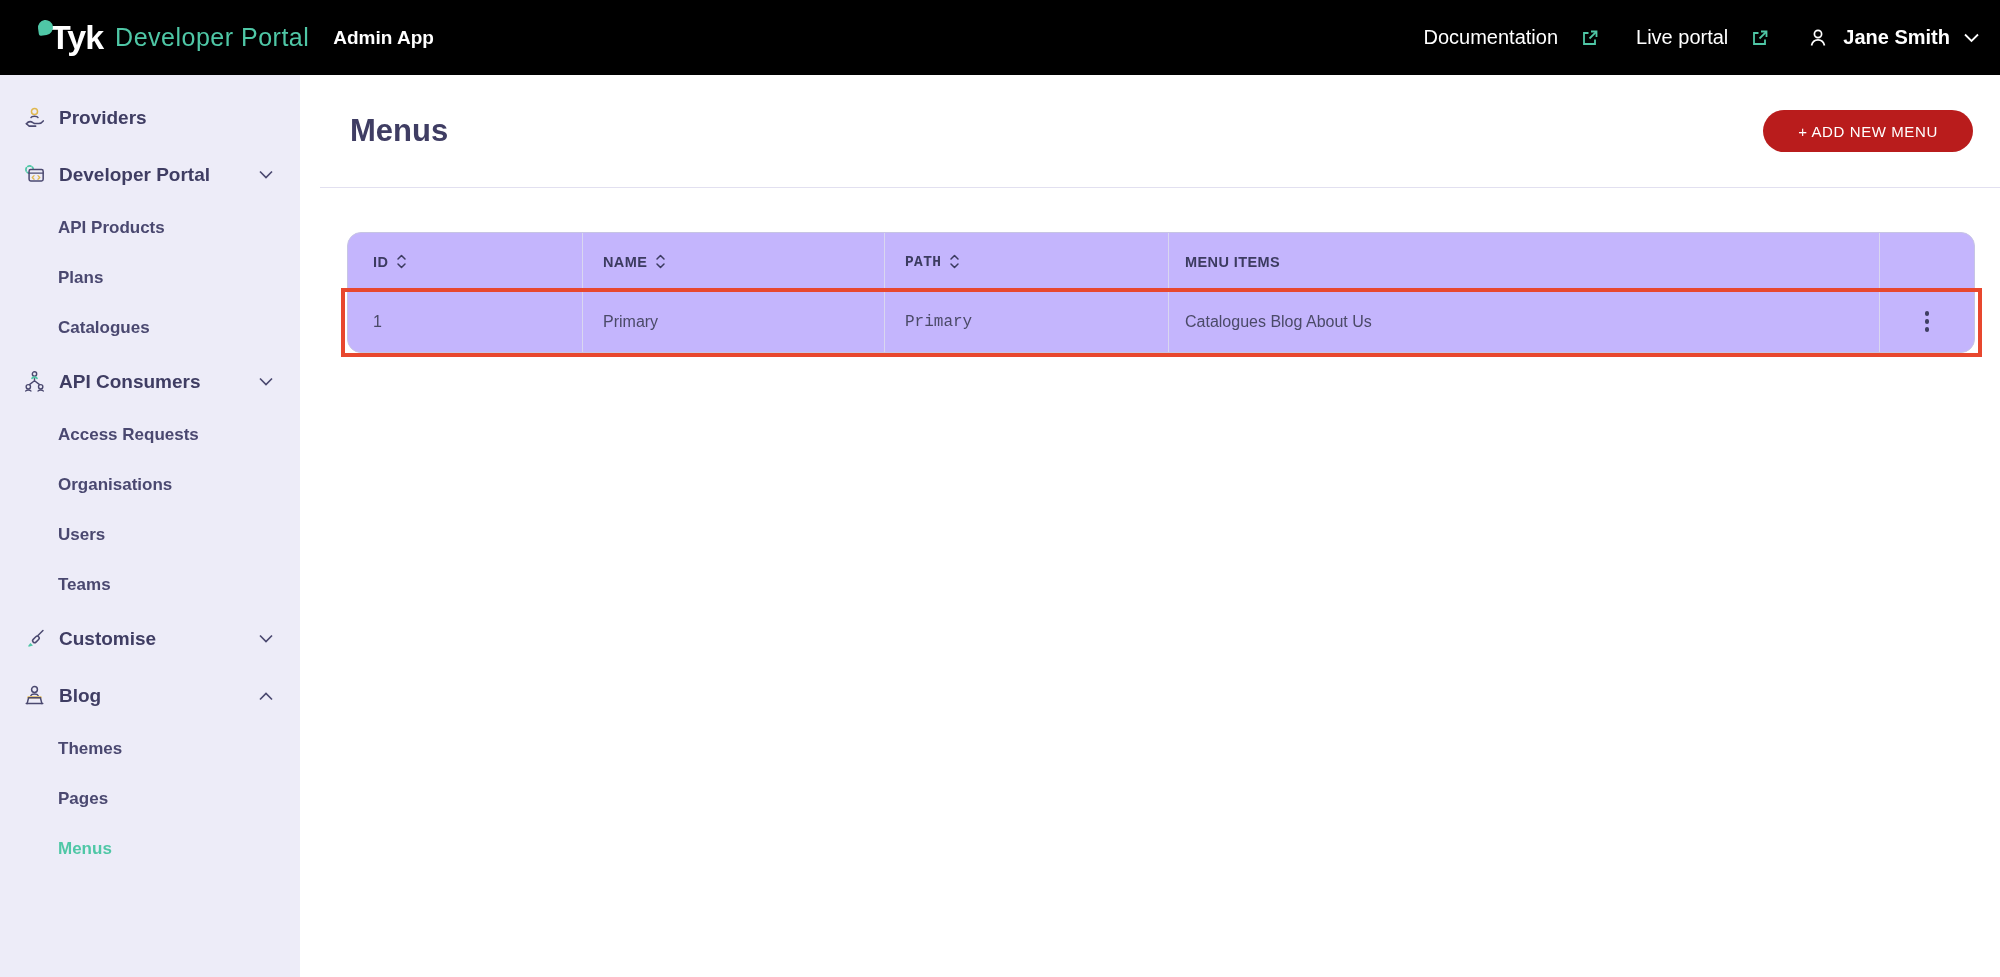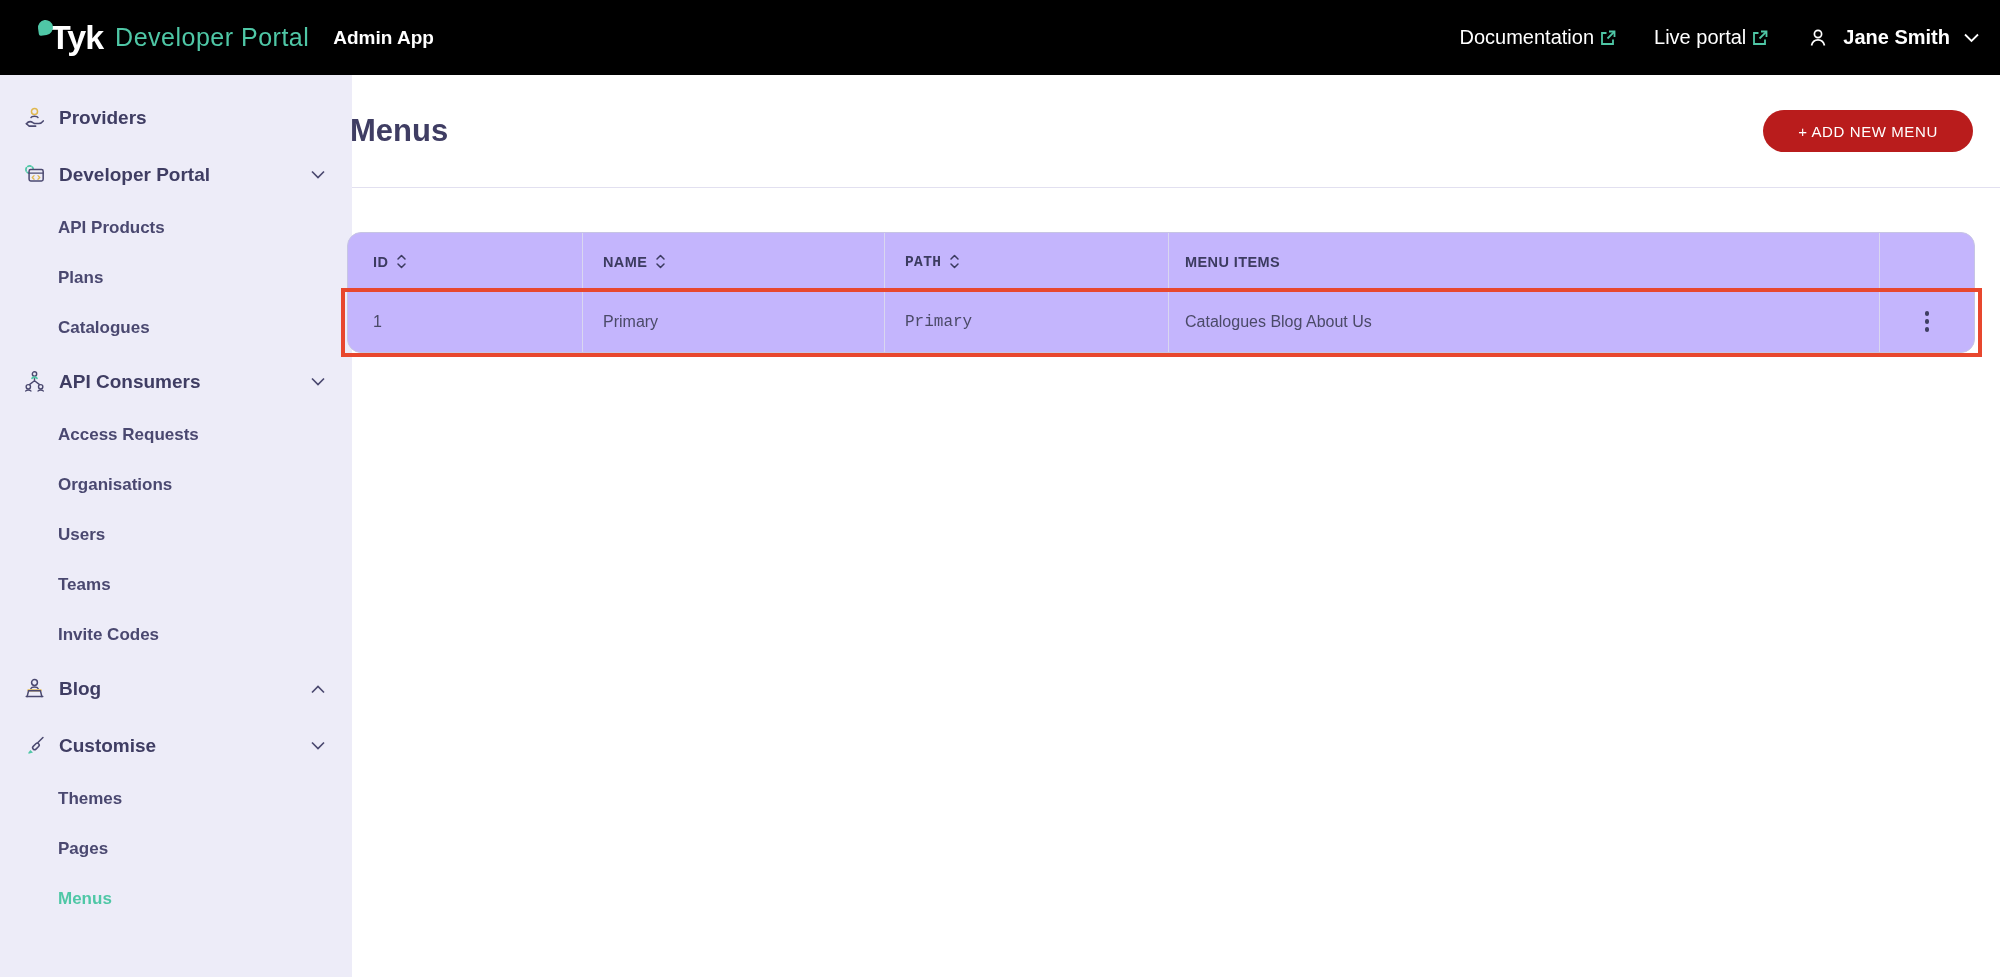--- a/index.html
+++ b/index.html
@@ -6,25 +6,25 @@
   html,body { width:2000px; height:977px; font-family:"Liberation Sans", sans-serif; background:#fff; overflow:hidden; }
 
   
   .topbar { height:75px; background:#000000; display:flex; align-items:center; padding:0 20px 0 38px; }
   .brand { display:flex; align-items:center; }
   .leaf { width:15px; height:15px; background:#4fc7a6; border-radius:50% 50% 50% 2px; transform:translateY(-10px) rotate(-8deg); }
   .logo-text { color:#fff; font-size:34px; font-weight:700; letter-spacing:-1px; margin-left:-3px; }
   .product { color:#4fc7a6; font-size:25px; font-weight:400; letter-spacing:.5px; margin-left:12px; }
   .appname { color:#fff; font-size:19px; font-weight:600; margin-left:24px; }
   .top-right { margin-left:auto; display:flex; align-items:center; gap:36px; }
-  .top-link { display:flex; align-items:center; gap:4px; color:#fff; font-size:20px; cursor:pointer; }
+  .top-link { display:flex; align-items:center; gap:22px; color:#fff; font-size:20px; cursor:pointer; }
   .user-group { display:flex; align-items:center; gap:13px; color:#fff; font-size:20px; font-weight:600; cursor:pointer; }
 
   
-  .sidebar { position:absolute; top:75px; left:0; width:352px; bottom:0; background:#edecf8; padding-top:14px; overflow:hidden; }
+  .sidebar { position:absolute; top:75px; left:0; width:300px; bottom:0; background:#edecf8; padding-top:14px; overflow:hidden; }
   .nav-item { position:relative; display:flex; align-items:center; cursor:pointer; }
   .nav-item.top { height:57px; padding-left:18px; }
   .nav-item.sub { height:50px; padding-left:58px; }
   .nav-icon { width:32px; height:26px; display:flex; align-items:center; justify-content:center; margin-right:9px; flex:0 0 32px; }
   .nav-label-top { font-size:19px; font-weight:700; color:#3f3d63; }
   .nav-label-sub { font-size:17px; font-weight:600; color:#4a4870; }
   .nav-item.sub.active .nav-label-sub { color:#4fc7a6; }
   .chev { position:absolute; right:26px; top:50%; transform:translateY(-50%); }
   .chev.up { transform:translateY(-50%) rotate(180deg); }
 
@@ -175,52 +175,49 @@
   </div>
   <div class="nav-item sub">
     <span class="nav-label-sub">Organisations</span>
   </div>
   <div class="nav-item sub">
     <span class="nav-label-sub">Users</span>
   </div>
   <div class="nav-item sub">
     <span class="nav-label-sub">Teams</span>
   </div>
-  <div class="nav-item sub">
-    <span class="nav-label-sub">Invite Codes</span>
+
+  <div class="nav-item top">
+    <span class="nav-icon">
+      <svg width="27" height="26" viewBox="0 0 24 24" fill="none" stroke="#4b4970" stroke-width="1.4" stroke-linecap="round" stroke-linejoin="round">
+        <path d="M15.2 8.8l4.6-4.6"></path>
+        <rect x="9.8" y="10.6" width="7" height="3.6" rx="1.8" transform="rotate(-45 13.3 12.4)"></rect>
+        <path d="M8.2 15.6l2.4 2.4-3.2 1c-.8.2-1.3-.3-1-1.1z" fill="#4fc7a6" stroke="none"></path>
+      </svg>
+    </span>
+    <span class="nav-label-top">Customise</span>
+    <span class="chev">
+      <svg width="16" height="11" viewBox="0 0 16 11" fill="none" stroke="#4b4970" stroke-width="1.7">
+          <path d="M2 2l6 6 6-6"></path>
+        </svg>
+    </span>
   </div>
 
   <div class="nav-item top">
     <span class="nav-icon">
       <svg width="27" height="26" viewBox="0 0 24 24" fill="none" stroke="#4b4970" stroke-width="1.4" stroke-linecap="round" stroke-linejoin="round">
         <circle cx="12" cy="6" r="2.7"></circle>
         <path d="M8.7 11.5c.7-1.7 5.9-1.7 6.6 0"></path>
         <path d="M6.3 13.3h11.4" stroke="#e0b84f" stroke-width="2"></path>
         <path d="M5.2 19l1.3-5.3h11l1.3 5.3"></path>
         <path d="M4.4 19h15.2"></path>
       </svg>
     </span>
     <span class="nav-label-top">Blog</span>
     <span class="chev up">
-      <svg width="16" height="11" viewBox="0 0 16 11" fill="none" stroke="#4b4970" stroke-width="1.7">
-          <path d="M2 2l6 6 6-6"></path>
-        </svg>
-    </span>
-  </div>
-
-  <div class="nav-item top">
-    <span class="nav-icon">
-      <svg width="27" height="26" viewBox="0 0 24 24" fill="none" stroke="#4b4970" stroke-width="1.4" stroke-linecap="round" stroke-linejoin="round">
-        <path d="M15.2 8.8l4.6-4.6"></path>
-        <rect x="9.8" y="10.6" width="7" height="3.6" rx="1.8" transform="rotate(-45 13.3 12.4)"></rect>
-        <path d="M8.2 15.6l2.4 2.4-3.2 1c-.8.2-1.3-.3-1-1.1z" fill="#4fc7a6" stroke="none"></path>
-      </svg>
-    </span>
-    <span class="nav-label-top">Customise</span>
-    <span class="chev">
       <svg width="16" height="11" viewBox="0 0 16 11" fill="none" stroke="#4b4970" stroke-width="1.7">
           <path d="M2 2l6 6 6-6"></path>
         </svg>
     </span>
   </div>
 
   <div class="nav-item sub">
     <span class="nav-label-sub">Themes</span>
   </div>
   <div class="nav-item sub">

